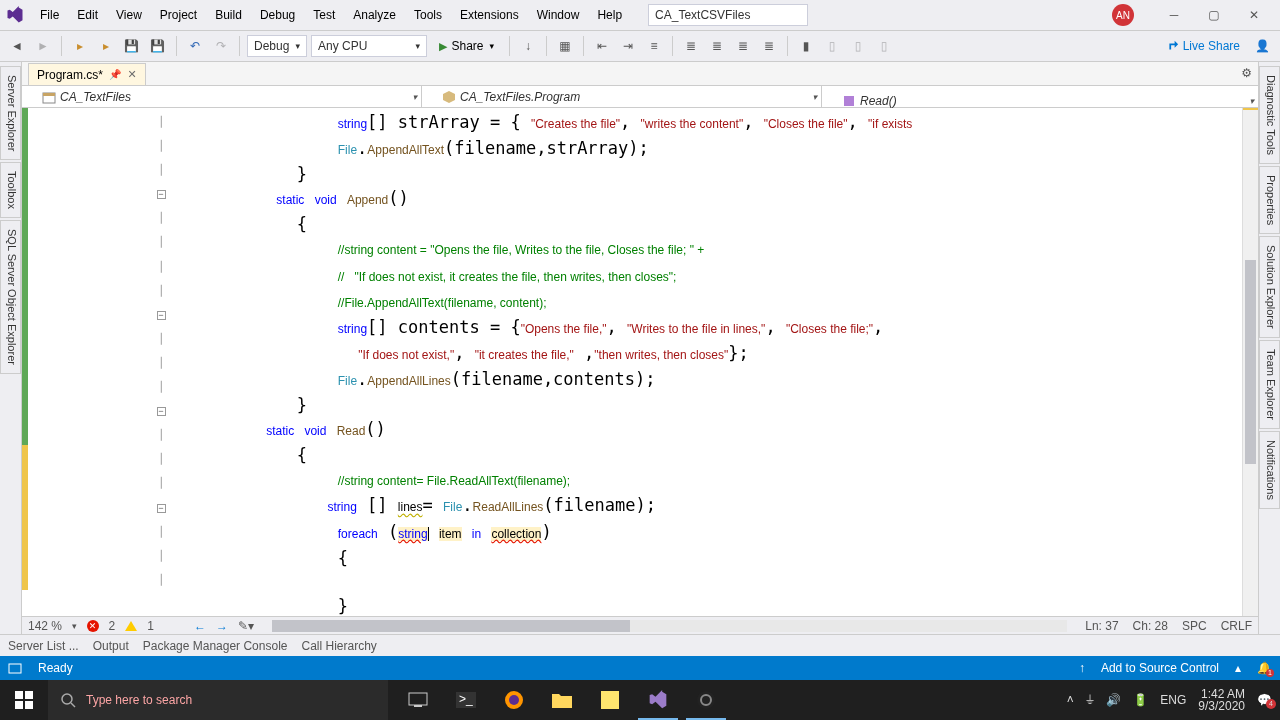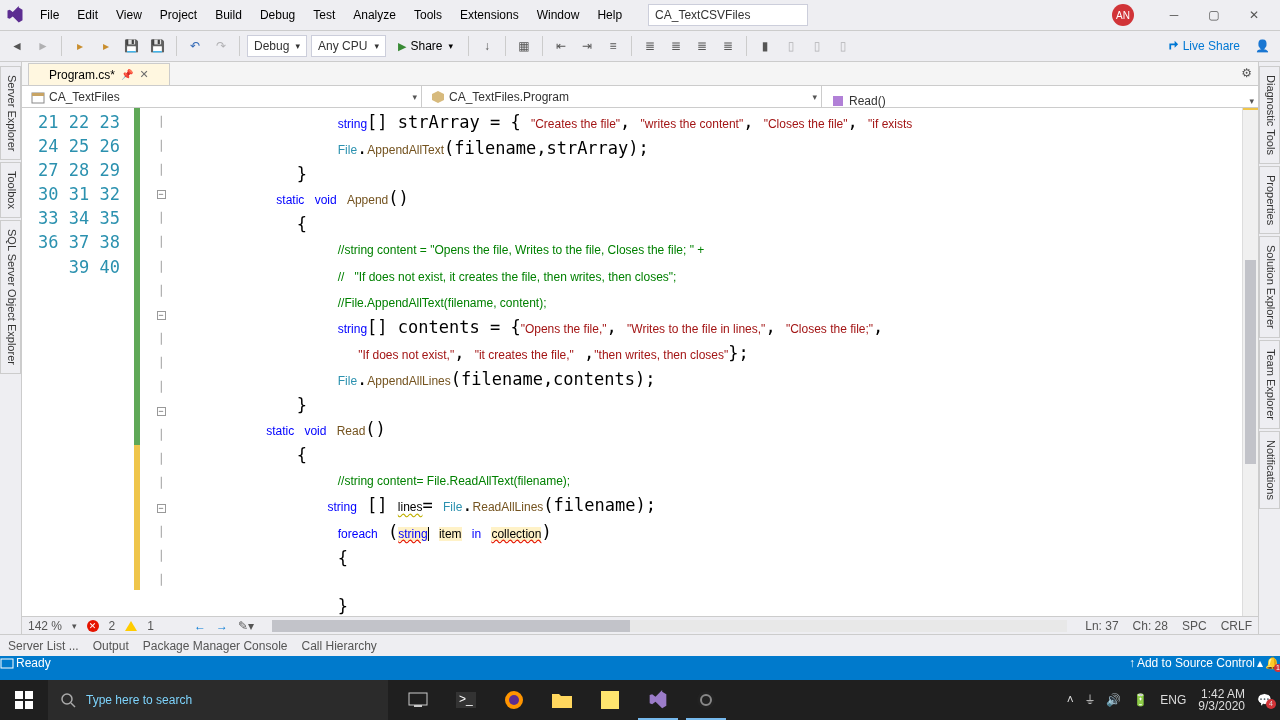--- a/index.html
+++ b/index.html
@@ -23,27 +23,27 @@
 .toolbar .start .tri { color: #388a34; margin-right: 4px; font-size: 11px; }
 .toolbar .liveshare { margin-left: auto; display: flex; align-items: center; color: #0078d4; padding: 0 8px; gap: 4px; }
 
 .workarea { flex: 1; display: flex; position: relative; overflow: hidden; }
 .side-left { width: 22px; background: #eeeef2; border-right: 1px solid #ccc; display: flex; flex-direction: column; gap: 2px; padding-top: 4px; }
 .side-right { width: 22px; background: #eeeef2; border-left: 1px solid #ccc; display: flex; flex-direction: column; gap: 2px; padding-top: 4px; }
 .vtab { writing-mode: vertical-rl; padding: 8px 2px; font-size: 11px; background: #eeeef2; border: 1px solid #ccc; cursor: default; color: #333; }
 
 .editor { flex: 1; display: flex; flex-direction: column; background: #fff; }
 .doctabs { height: 24px; background: #f5f5f5; display: flex; align-items: flex-end; padding-left: 6px; border-bottom: 1px solid #ccc; position: relative; }
-.doctab { height: 22px; background: #fff7e0; border: 1px solid #ccc; border-bottom: none; display: flex; align-items: center; padding: 0 20px; gap: 6px; font-size: 11px; }
+.doctab { height: 22px; background: #fff7e0; border: 1px solid #ccc; border-bottom: none; display: flex; align-items: center; padding: 0 8px; gap: 6px; font-size: 11px; }
 .doctab .pin { color: #6e6e6e; font-size: 10px; }
 .doctab .x { color: #6e6e6e; font-size: 11px; }
 .doctabs .gear { position: absolute; right: 6px; top: 4px; color: #555; }
 
 .navbar { height: 22px; display: flex; border-bottom: 1px solid #ccc; }
-.navbar .cell { flex: 1; border-right: 1px solid #ccc; display: flex; align-items: center; padding: 0 9px; font-size: 11px; color: #333; gap: 4px; position: relative; }
+.navbar .cell { flex: 1; border-right: 1px solid #ccc; display: flex; align-items: center; padding: 0 20px; font-size: 11px; color: #333; gap: 4px; position: relative; font-style: italic; }
 .navbar .cell:last-child { border-right: none; margin-top: 8px; }
 .navbar .cell .dd { position: absolute; right: 4px; color: #555; font-size: 9px; }
 
 .code-wrap { flex: 1; display: flex; overflow: hidden; position: relative; }
 .gutter { width: 130px; background: #fff; display: flex; }
 .linenos { width: 112px; text-align: right; padding-right: 14px; font-family: Consolas, monospace; font-size: 17px; color: #2b91af; line-height: 24.1px; padding-top: 2px; }
 .modbar { width: 6px; display: flex; flex-direction: column; }
 .modbar div { height: 24.1px; }
 .green { background: #5fa857; }
 .yellow { background: #efc54b; }
@@ -68,28 +68,28 @@
 
 .edstatus { height: 18px; background: #eeeef2; border-top: 1px solid #ccc; display: flex; align-items: center; padding: 0 6px; font-size: 11px; color: #555; gap: 10px; }
 .edstatus .err-ico { width: 12px; height: 12px; border-radius: 50%; background: #e51400; color: #fff; font-size: 9px; display: flex; align-items: center; justify-content: center; }
 .edstatus .warn-ico { width: 0; height: 0; border-left: 6px solid transparent; border-right: 6px solid transparent; border-bottom: 10px solid #ffcc00; }
 .edstatus .hscroll { flex: 1; height: 12px; background: #e8e8e8; margin: 0 8px; position: relative; }
 .edstatus .hscroll .ht { position: absolute; left: 0; width: 45%; top: 0; bottom: 0; background: #c2c3c9; }
 .edstatus .right { margin-left: auto; display: flex; gap: 14px; }
 
 .bottombar { height: 22px; background: #eeeef2; display: flex; align-items: center; padding: 0 8px; gap: 14px; font-size: 11px; color: #555; border-top: 1px solid #ccc; }
 
-.statusbar { height: 24px; background: #007acc; color: #fff; display: flex; align-items: flex-start; padding: 0 0; font-size: 11px; gap: 2px; }
+.statusbar { height: 24px; background: #007acc; color: #fff; display: flex; align-items: center; padding: 0 8px; font-size: 11px; gap: 16px; }
 .statusbar .spacer { flex: 1; }
 .statusbar .bell { position: relative; }
 .statusbar .bell .dot { position: absolute; bottom: -2px; right: -2px; width: 8px; height: 8px; background: #d13438; border-radius: 50%; font-size: 7px; color: #fff; text-align: center; line-height: 8px; }
 
 .taskbar { height: 40px; background: #1f1f1f; display: flex; align-items: center; color: #fff; }
 .taskbar .winbtn { width: 48px; height: 40px; display: flex; align-items: center; justify-content: center; }
-.taskbar .search { width: 340px; height: 40px; background: #2b2b2b; display: flex; align-items: center; padding: 0 12px; color: #7dd3fc; gap: 10px; }
+.taskbar .search { width: 340px; height: 40px; background: #2b2b2b; display: flex; align-items: center; padding: 0 12px; color: #fca5a5; gap: 10px; }
 .taskbar .apps { display: flex; margin-left: 6px; }
 .taskbar .app { width: 48px; height: 40px; display: flex; align-items: center; justify-content: center; position: relative; }
 .taskbar .app.active::after { content: ""; position: absolute; bottom: 0; left: 4px; right: 4px; height: 2px; background: #76b9ed; }
 .taskbar .tray { margin-left: auto; display: flex; align-items: center; gap: 12px; padding: 0 8px; font-size: 11px; color: #ddd; }
 .taskbar .clock { text-align: right; line-height: 12px; font-size: 11px; }
 
 svg { display: block; }
 </style>
 </head>
 <body>
@@ -129,21 +129,21 @@
   <div class="btn" style="color:#3268b5">💾</div>
   <div class="btn" style="color:#3268b5">💾</div>
   <div class="sep"></div>
   <div class="btn" style="color:#3268b5">↶</div>
   <div class="btn" style="opacity:.4">↷</div>
   <div class="sep"></div>
   <div class="combo" style="width:60px">
       <span>Debug</span>
       <span style="margin-left:auto;font-size:9px">▾</span>
     </div>
-  <div class="combo" style="width:75px">
+  <div class="combo" style="width:116px">
       <span>Any CPU</span>
       <span style="margin-left:auto;font-size:9px">▾</span>
     </div>
   <div class="start">
       <span class="tri">▶</span>
       <span>Share</span>
       <span style="margin-left:6px;font-size:9px">▾</span>
     </div>
   <div class="sep"></div>
   <div class="btn">↓</div>
@@ -208,41 +208,20 @@
         <svg width="14" height="14">
             <rect x="2" y="2" width="10" height="10" fill="#b180d7"></rect>
           </svg>
         <span>Read()</span>
           <span class="dd">▾</span>
       </div>
     </div>
 
     <div class="code-wrap">
       <div class="gutter">
-        <div class="linenos" id="linenos">21
-22
-23
-24
-25
-26
-27
-28
-29
-30
-31
-32
-33
-34
-35
-36
-37
-38
-39
-40
-</div>
         <div class="modbar" id="modbar">
             <div class="green"></div>
             <div class="green"></div>
             <div class="green"></div>
             <div class="green"></div>
             <div class="green"></div>
             <div class="green"></div>
             <div class="green"></div>
             <div class="green"></div>
             <div class="green"></div>

